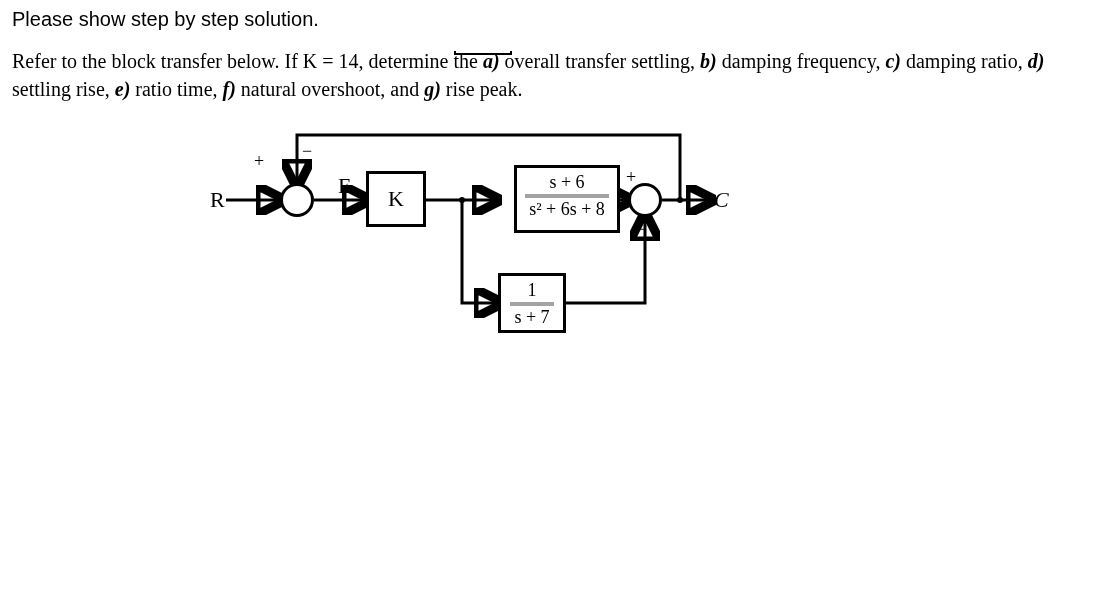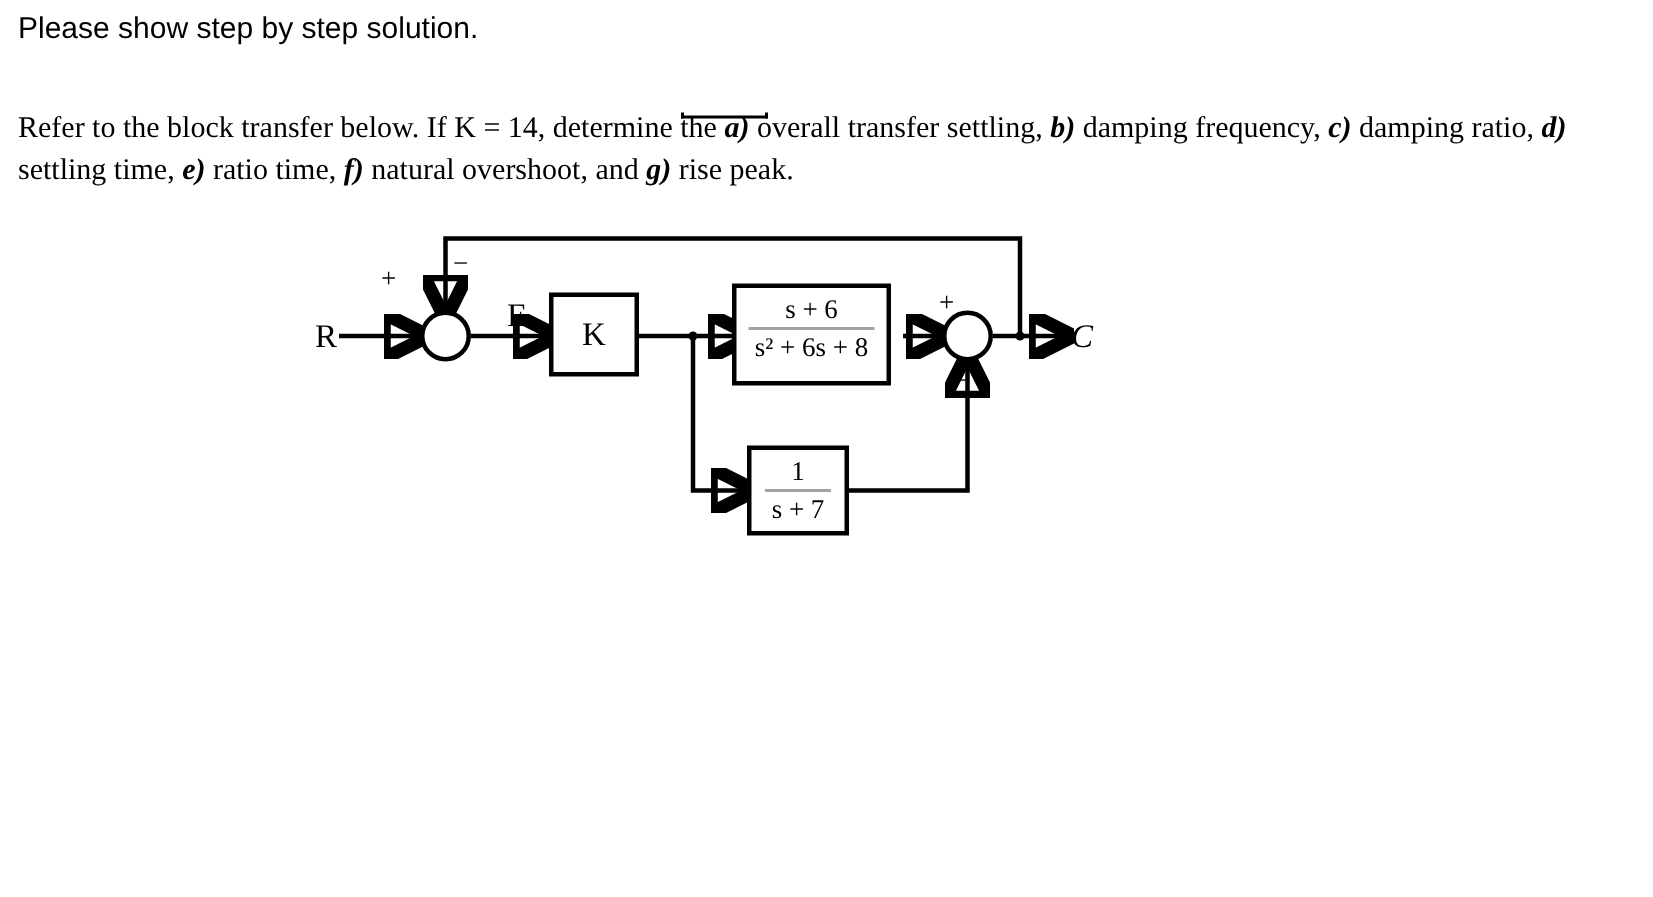--- a/index.html
+++ b/index.html
@@ -5,21 +5,21 @@
   body {
     margin: 0;
     padding: 8px 12px;
     font-family: Arial, Helvetica, sans-serif;
     background: #fff;
     color: #000;
   }
   .prompt-text {
     font-family: "Segoe UI", Arial, sans-serif;
     font-size: 20px;
-    margin-bottom: 40px;
+    margin-bottom: 16px;
   }
   .instruction {
     font-family: "Times New Roman", Times, serif;
     font-size: 20px;
     line-height: 1.4;
     max-width: 1050px;
   }
   .instruction .bi { font-weight: bold; font-style: italic; }
   .diagram-wrap {
     position: relative;
@@ -68,38 +68,38 @@
     text-align: center;
     box-sizing: border-box;
   }
   .box-K {
     left: 354px; top: 58px;
     width: 60px; height: 56px;
     line-height: 50px;
     font-size: 22px;
   }
   .box-G {
-    left: 476px; top: 52px;
+    left: 502px; top: 52px;
     width: 106px; height: 68px;
     padding: 4px 6px;
     font-family: Liberation Serif, serif;
   }
   .box-H {
     left: 486px; top: 160px;
     width: 68px; height: 60px;
     padding: 4px 8px;
   }
   .frac {
     display: inline-block;
     text-align: center;
     vertical-align: middle;
     font-size: 18px;
   }
   .frac .num { display: block; padding: 0 4px 1px 4px; }
-  .frac .den { display: block; border-top: 2px solid #a3a3a3; padding: 1px 4px 0 4px; }
+  .frac .den { display: block; border-top: 4px solid #a3a3a3; padding: 1px 4px 0 4px; }
 
   svg.wires {
     position: absolute;
     left: 0; top: 0;
     width: 820px; height: 260px;
   }
   svg.wires line, svg.wires path {
     stroke: #000;
     stroke-width: 3;
     fill: none;
@@ -109,21 +109,21 @@
 </head>
 <body>
 
 <div class="prompt-text">Please show step by step solution.</div>
 
 <div class="instruction">
   <span>Refer to the block transfer below. If K = 14, determine the </span>
   <span class="bi">a)</span><span> overall transfer settling, </span>
   <span class="bi">b)</span><span> damping frequency, </span>
   <span class="bi">c)</span><span> damping ratio, </span>
-  <span class="bi">d)</span><span> settling time, </span>
+  <span class="bi">d)</span><span> settling rise, </span>
   <span class="bi">e)</span><span> ratio time, </span>
   <span class="bi">f)</span><span> natural overshoot, and </span>
   <span class="bi">g)</span><span> rise peak.</span>
 </div>
 
 <div class="diagram-wrap">
 
   <div class="underscore"></div>
 
   <svg class="wires" viewBox="0 0 820 260">

